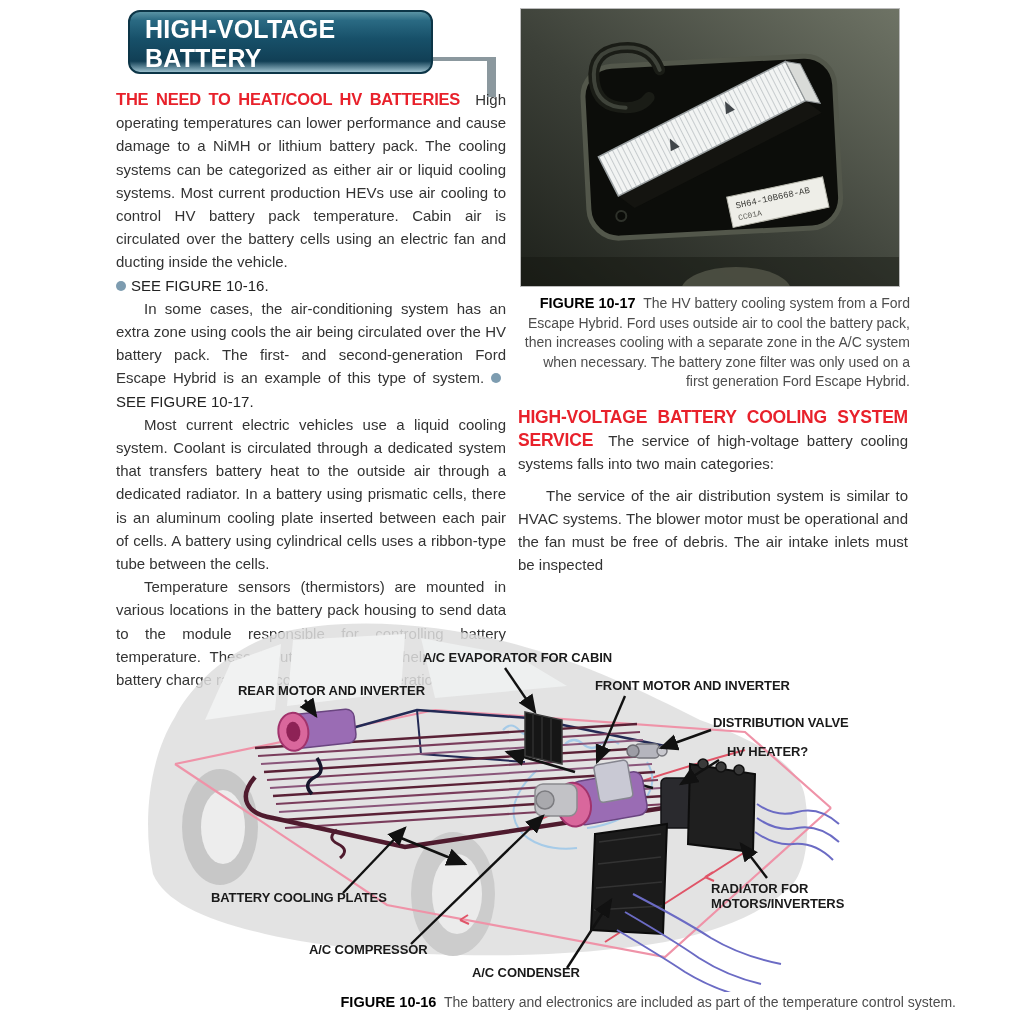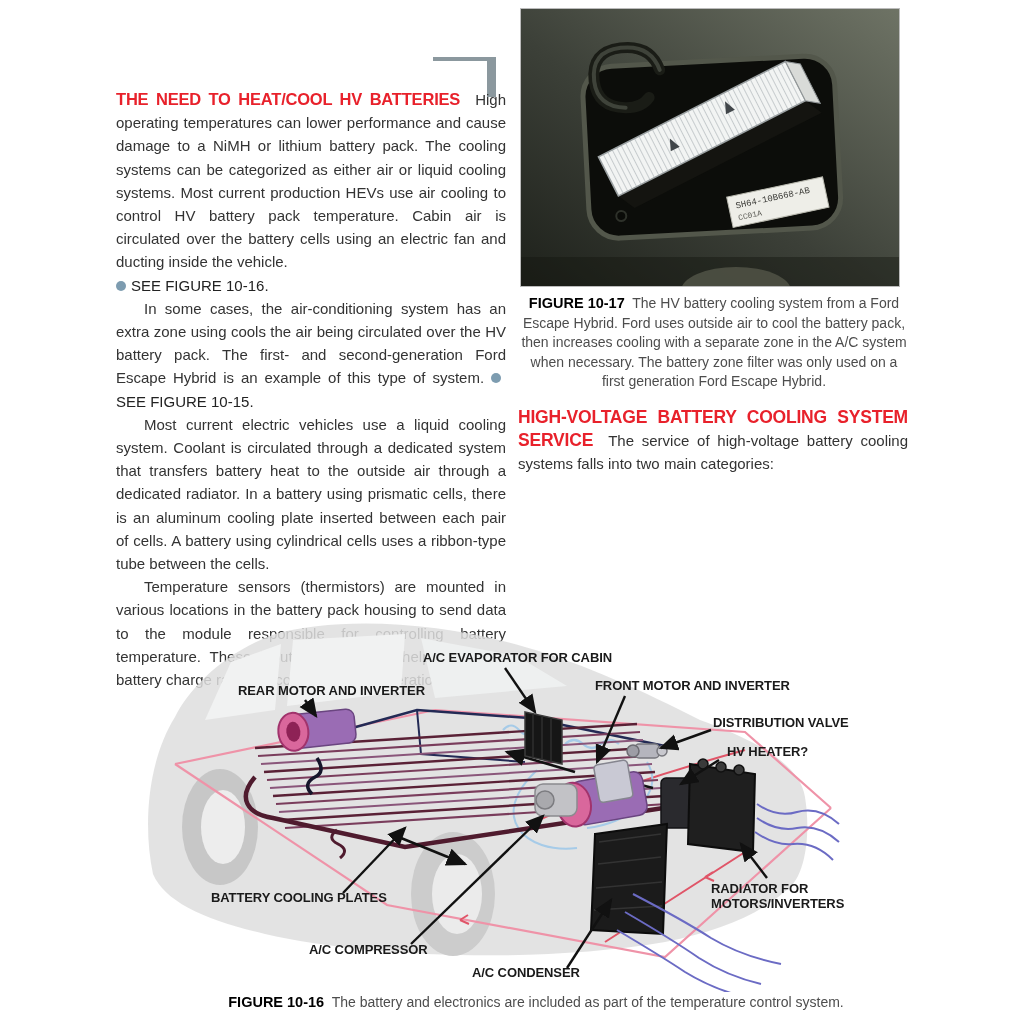--- a/index.html
+++ b/index.html
@@ -15,44 +15,48 @@
   
   .colL{position:absolute;left:116px;top:88px;width:390px;}
   .colR{position:absolute;left:518px;top:406px;width:390px;}
   p.body{margin:0;font-size:15px;line-height:23.2px;text-align:justify;color:#333;}
   p.ind{text-indent:28px;}
   .h-red{color:#e8212b;font-weight:700;font-size:16.5px;letter-spacing:-.2px;}
   .h-red-lg{color:#e8212b;font-weight:700;font-size:17.5px;letter-spacing:-.2px;}
   .dot{display:inline-block;width:10px;height:10px;border-radius:50%;background:#7d9cb0;margin-right:5px;}
   .seefig{font-weight:400;color:#222;}
   
-  .cap{position:absolute;font-size:14px;line-height:19.5px;color:#4d4d4d;text-align:center;}
+  .cap{position:absolute;font-size:14px;line-height:19.5px;color:#4d4d4d;text-align:right;}
   .cap b{color:#000;font-size:14.5px;}
   
   .photo{position:absolute;left:520px;top:8px;width:378px;height:277px;border:1px solid #bbb;box-sizing:content-box;}
   
   .numlist{margin:8px 0 0 0;padding:0;list-style:none;}
   .numlist li{font-size:15px;line-height:23px;margin:3px 0 9px 24px;color:#333;}
   .numlist b{margin-right:14px;color:#222;}
   
   .diagram{position:absolute;left:105px;top:612px;width:905px;height:380px;}
   .dlabel{font-weight:700;font-size:13px;fill:#1a1a1a;letter-spacing:-.1px;}
 </style>
 </head>
 <body>
 
 <div class="page">
 
+  <div class="banner">
+    <div>HIGH-VOLTAGE BATTERY</div>
+    <div>COOLING AND HEATING</div>
+  </div>
   <div class="conn-h"></div>
   <div class="conn-v"></div>
 
   <div class="colL">
     <p class="body"><span class="h-red">THE NEED TO HEAT/COOL HV BATTERIES</span> <span>High operating temperatures can lower performance and cause damage to a NiMH or lithium battery pack. The cooling systems can be categorized as either air or liquid cooling systems. Most current production HEVs use air cooling to control HV battery pack temperature. Cabin air is circulated over the battery cells using an electric fan and ducting inside the vehicle.</span><br>
       <span class="dot"></span><span class="seefig">SEE FIGURE 10-16.</span></p>
-    <p class="body ind"><span>In some cases, the air-conditioning system has an extra zone using cools the air being circulated over the HV battery pack. The first- and second-generation Ford Escape Hybrid is an example of this type of system.</span> <span class="dot"></span><span class="seefig">SEE FIGURE 10-15.</span></p>
+    <p class="body ind"><span>In some cases, the air-conditioning system has an extra zone using cools the air being circulated over the HV battery pack. The first- and second-generation Ford Escape Hybrid is an example of this type of system.</span> <span class="dot"></span><span class="seefig">SEE FIGURE 10-17.</span></p>
     <p class="body ind">Most current electric vehicles use a liquid cooling system. Coolant is circulated through a dedicated system that transfers battery heat to the outside air through a dedicated radiator. In a battery using prismatic cells, there is an aluminum cooling plate inserted between each pair of cells. A battery using cylindrical cells uses a ribbon-type tube between the cells.</p>
     <p class="body ind">Temperature sensors (thermistors) are mounted in various locations in the battery pack housing to send data to the module responsible for controlling battery temperature. These inputs are used to help determine battery charge rate and cooling system operation</p>
   </div>
 
   <div class="photo">
     <svg width="378" height="277" viewBox="0 0 378 277">
       <defs>
         <linearGradient id="pbg" x1="0" y1="1" x2="1" y2="0">
           <stop offset="0" stop-color="#1e211b"></stop>
             <stop offset="0.45" stop-color="#3c4038"></stop>
@@ -89,20 +93,21 @@
 
   <div class="cap" style="left:518px;top:294px;width:392px;">
     <b>FIGURE 10-17</b>&nbsp;
     <span>The HV battery cooling system from a Ford Escape Hybrid. Ford uses outside air to cool the battery pack, then increases cooling with a separate zone in the A/C system when necessary. The battery zone filter was only used on a first generation Ford Escape Hybrid.</span>
   </div>
 
   <div class="colR">
     <p class="body"><span class="h-red-lg">HIGH-VOLTAGE BATTERY COOLING SYSTEM SERVICE</span> <span>The service of high-voltage battery cooling systems falls into two main categories:</span></p>
     <ol class="numlist">
     </ol>
+    <p class="body ind">The service of the air distribution system is similar to HVAC systems. The blower motor must be operational and the fan must be free of debris. The air intake inlets must be inspected</p>
   </div>
 
   <svg class="diagram" viewBox="0 0 905 380">
     <defs>
       <marker id="ah" markerWidth="9" markerHeight="8" refX="7" refY="3.5" orient="auto">
         <path d="M0,0 L8,3.5 L0,7 Z" fill="#111"></path>
       </marker>
     </defs>
 
     <path d="M 48,262 C 38,215 42,150 70,105 C 85,75 120,40 170,22 C 230,5 330,8 420,35

